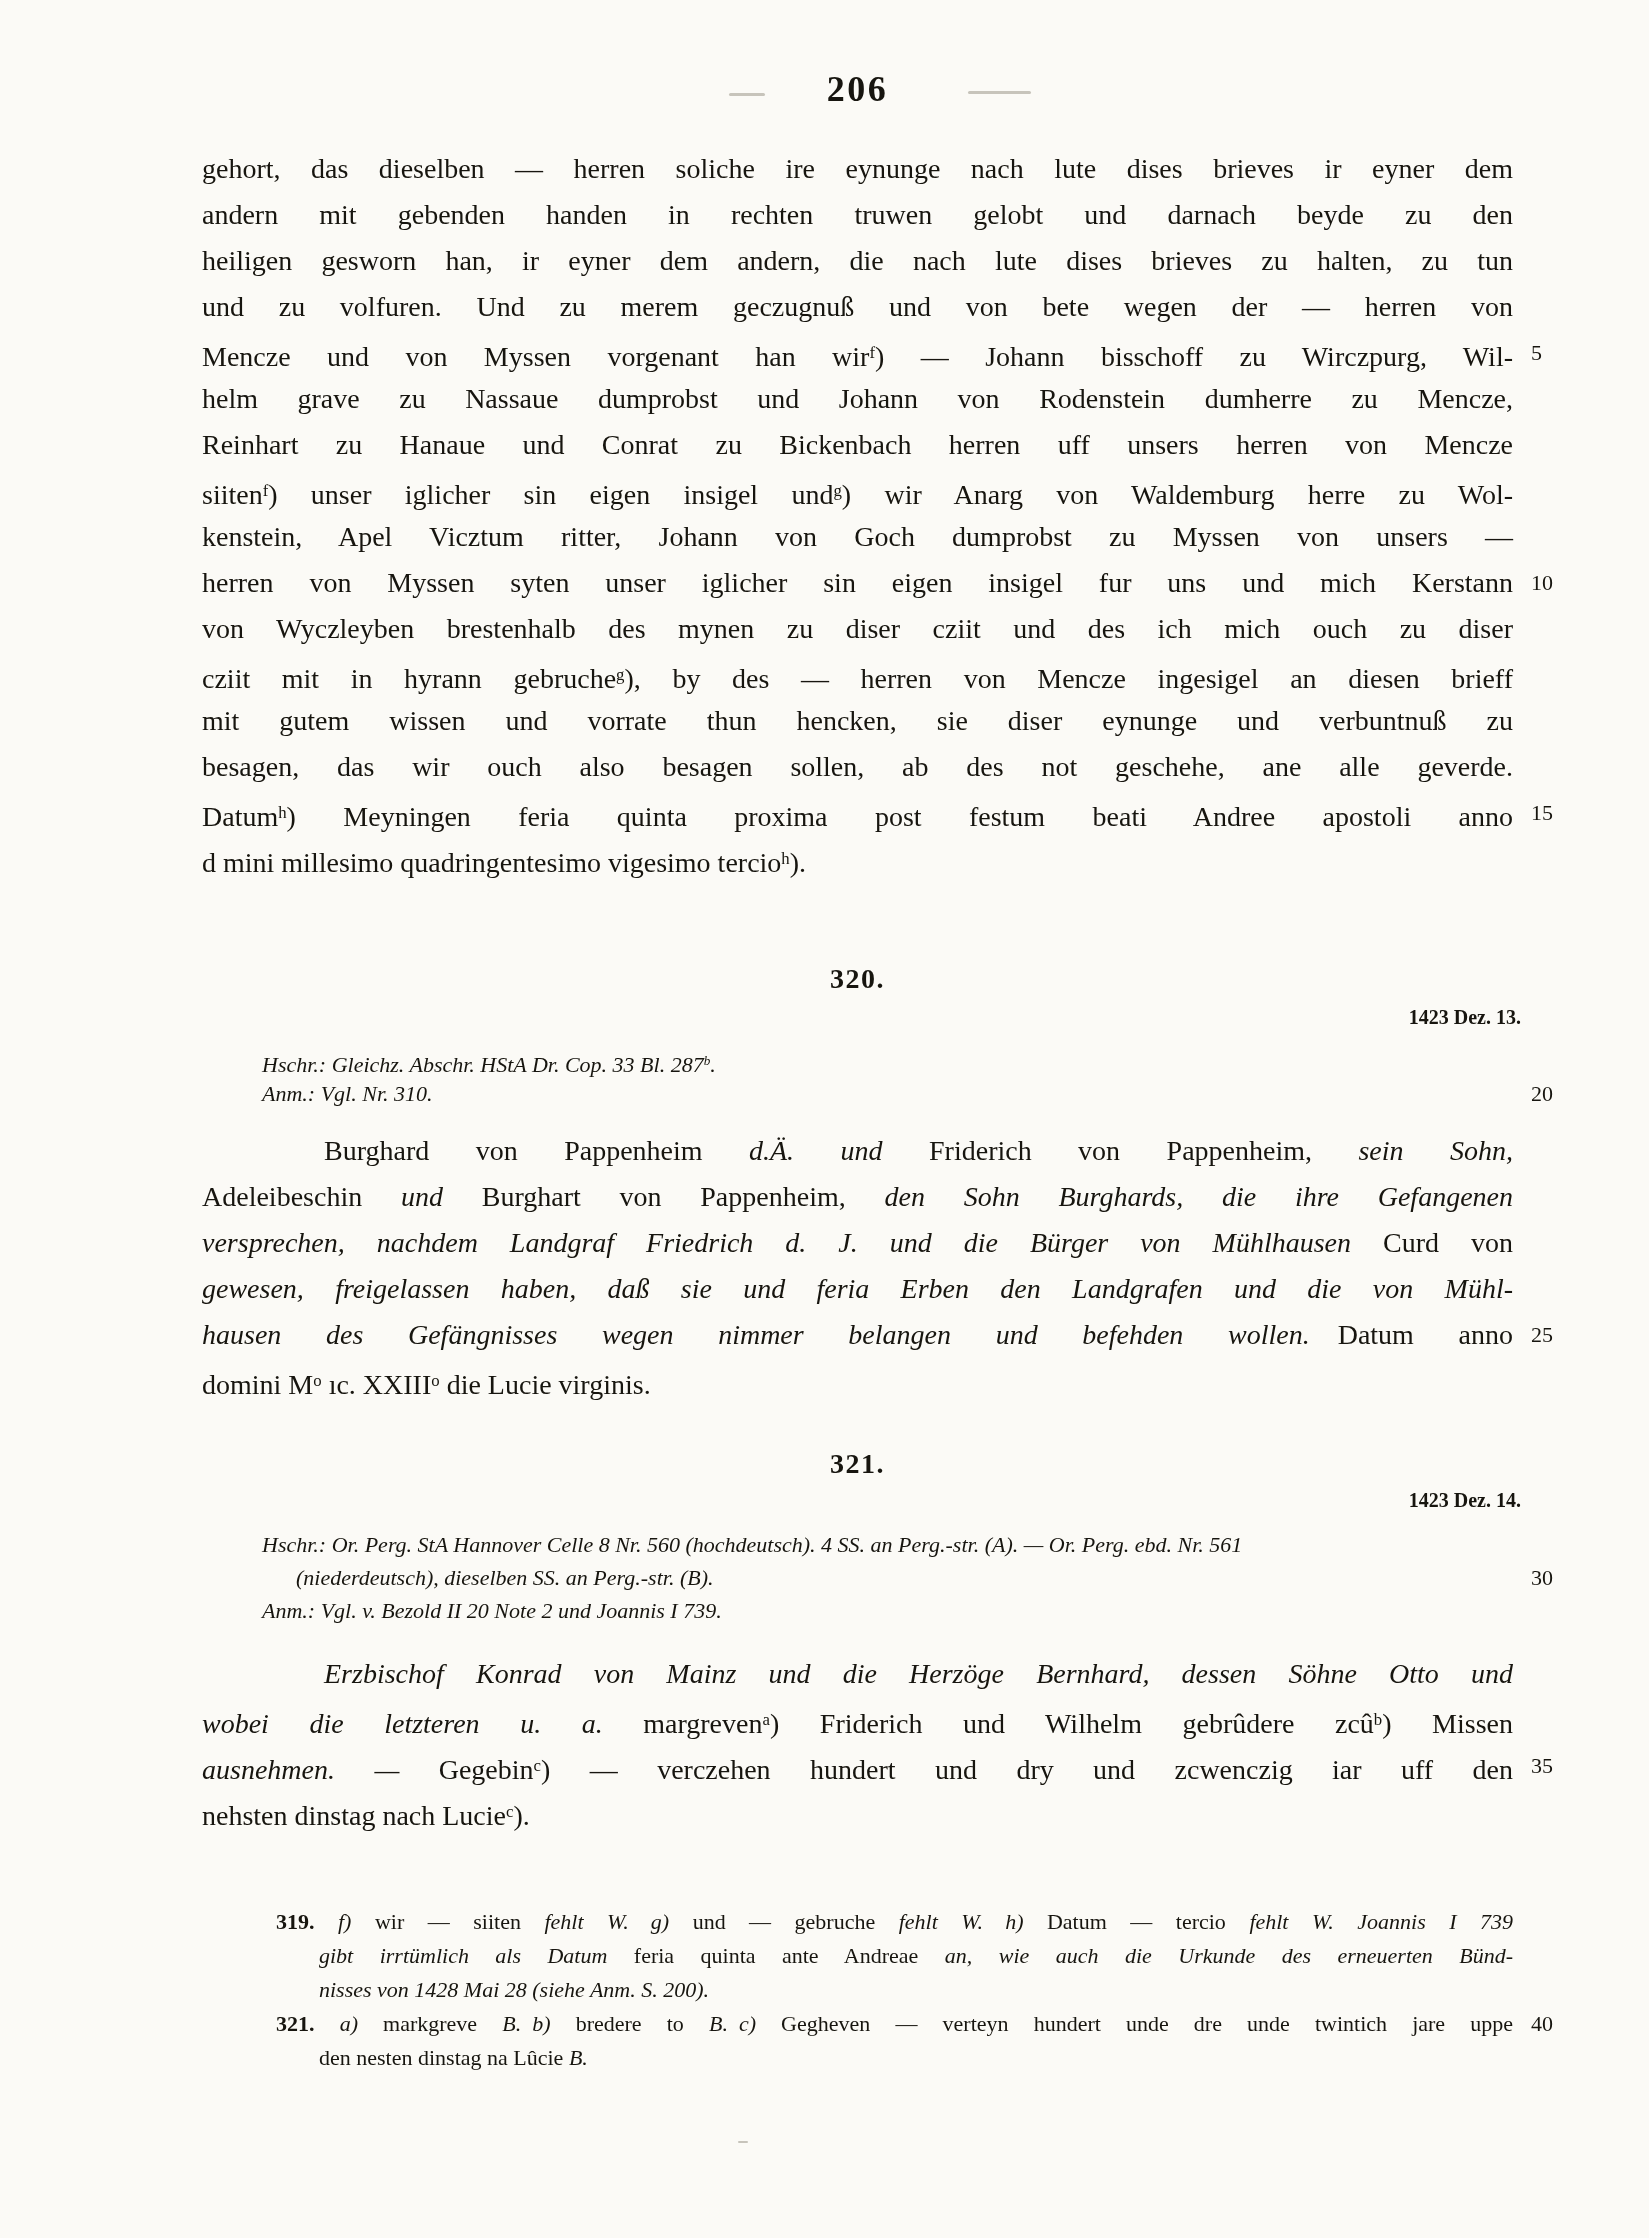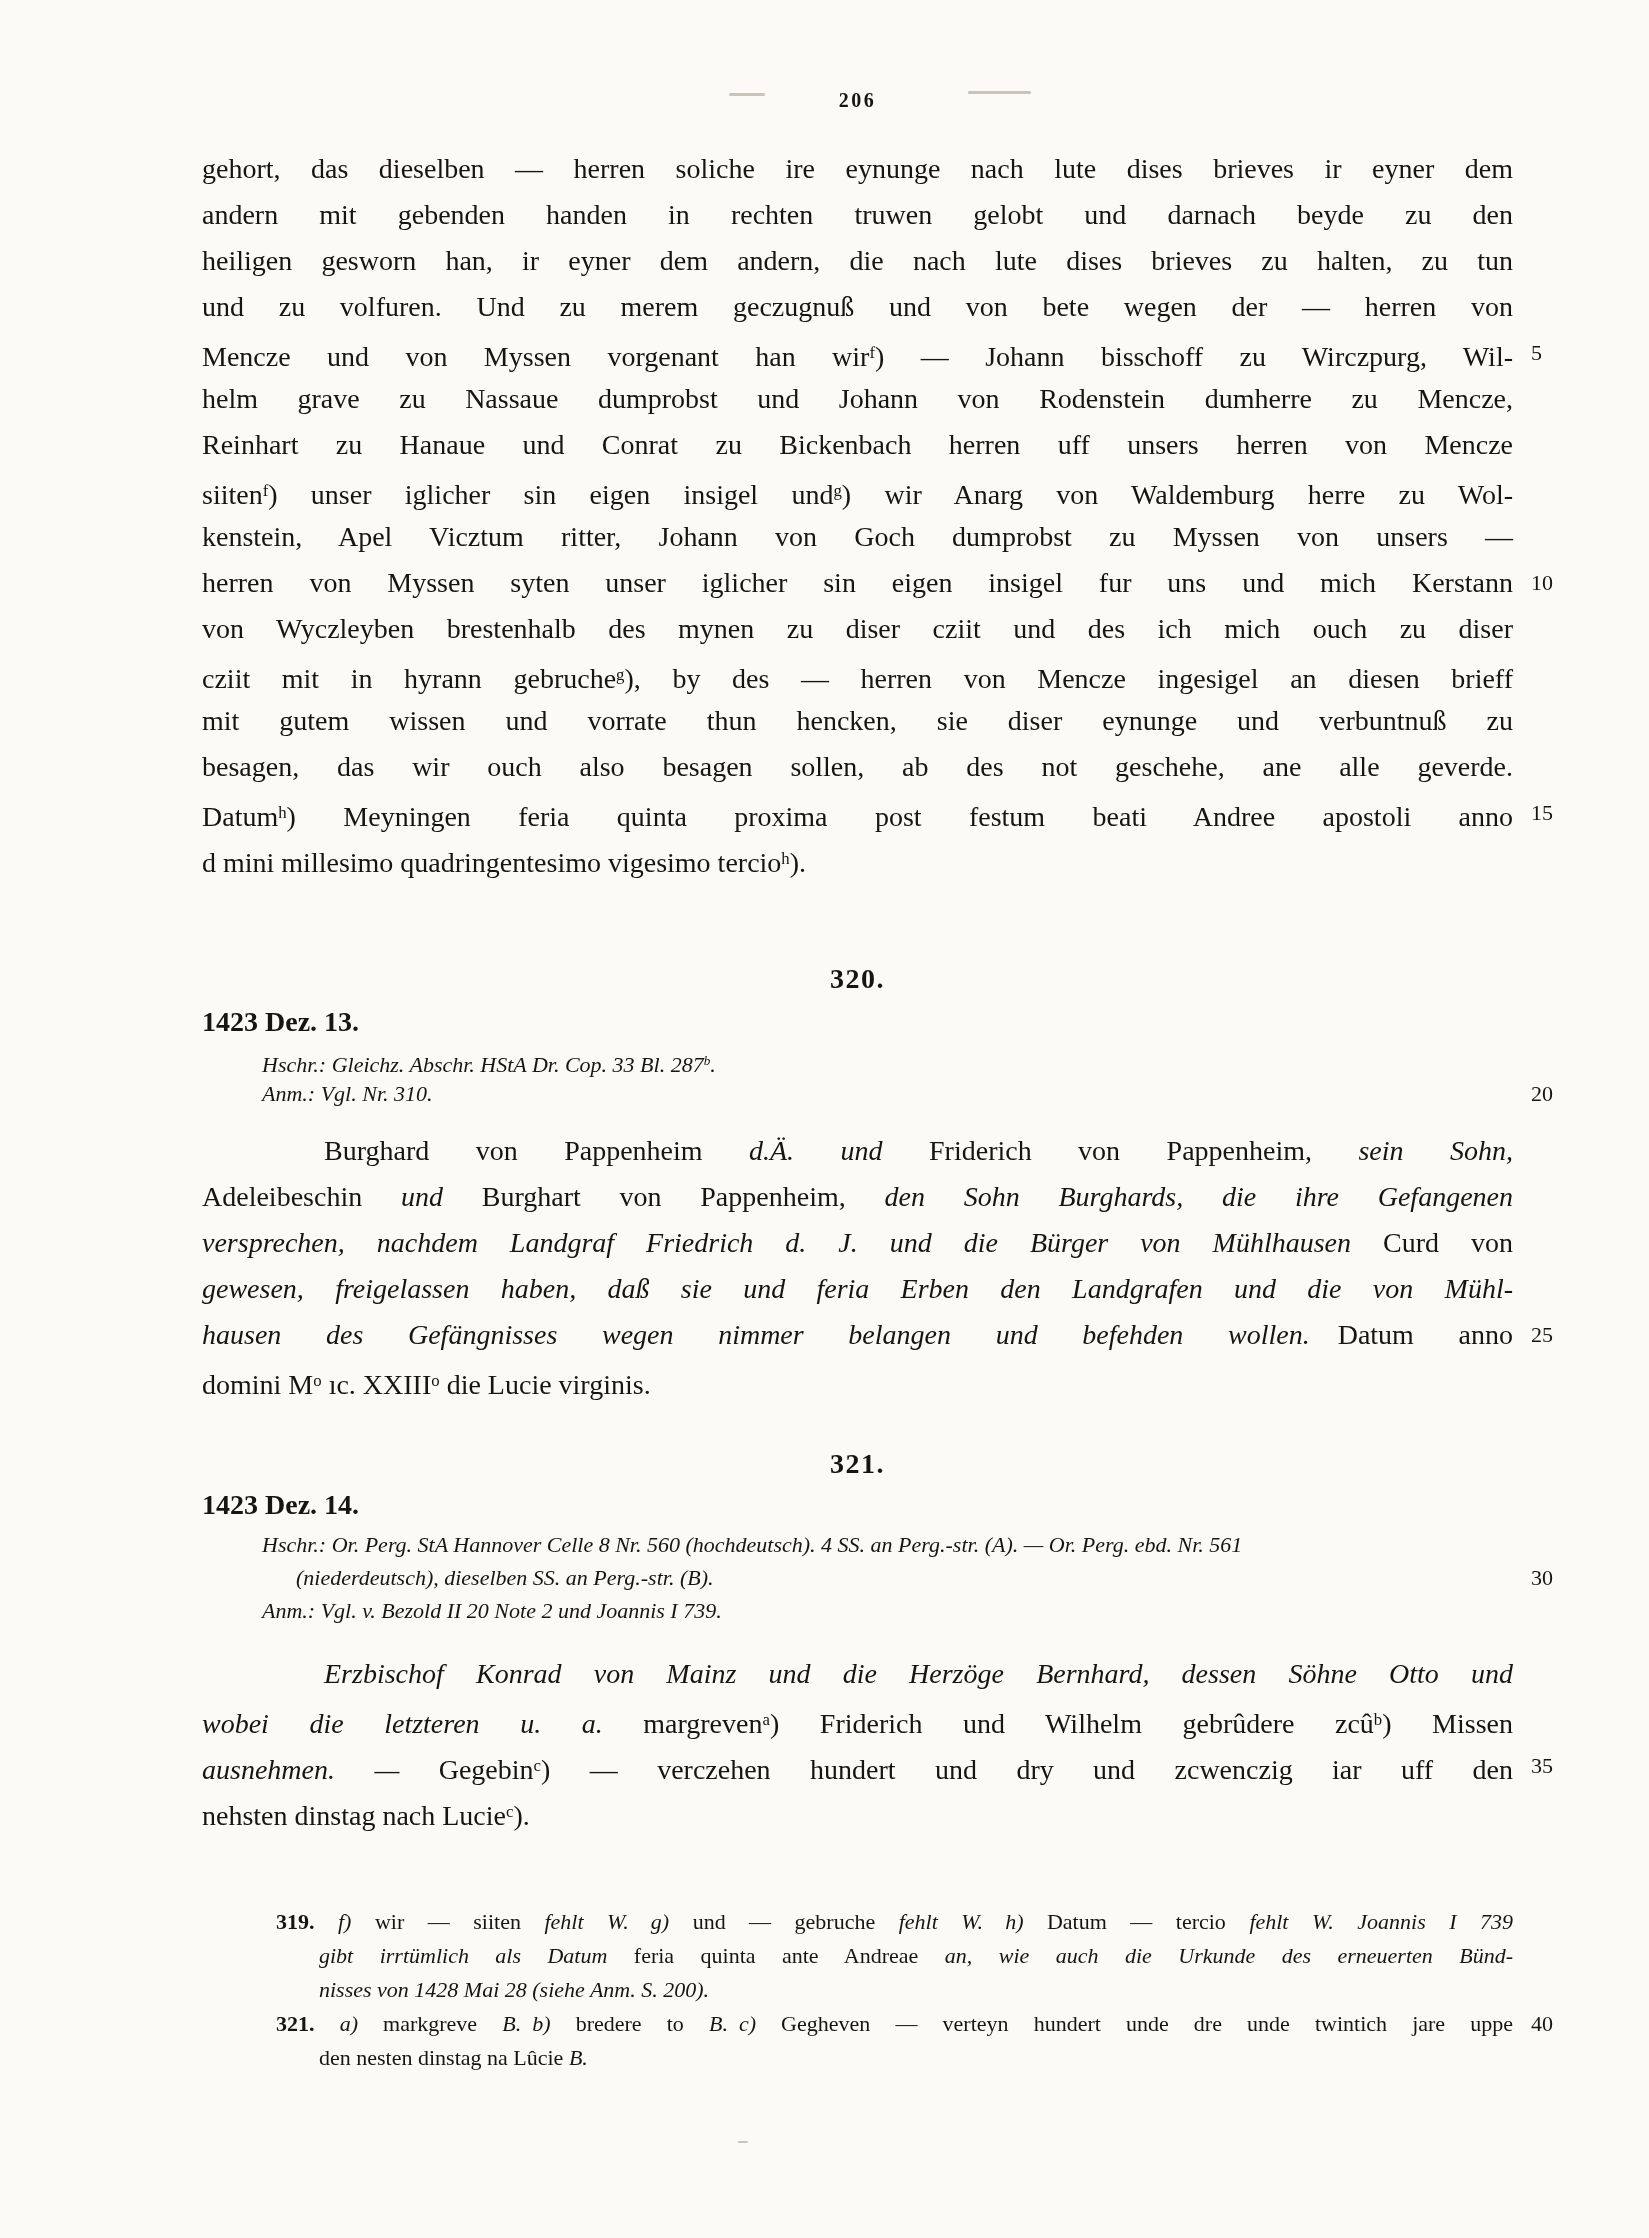--- a/index.html
+++ b/index.html
@@ -1,40 +1,40 @@
 <!DOCTYPE html>
 <html style="font-size:8px"><head>
 <meta charset="utf-8">
 <style>
   html,body{margin:0;padding:0;}
   body{width:1650px;height:2239px;position:relative;overflow:hidden;
        font-family:"Liberation Serif","DejaVu Serif",serif;}
   .page{position:absolute;inset:0;}
   .pagenum{position:absolute;top:68px;left:202px;width:1311px;text-align:center;
-           font-size:20px;font-weight:bold;letter-spacing:2.5px;margin-top:21px;}
+           font-size:36px;font-weight:bold;letter-spacing:2.5px;}
   .speck{position:absolute;height:2.5px;background:#c7c4bb;border-radius:1.5px;}
   .block{position:absolute;left:202px;width:1311px;}
   .line{position:relative;white-space:normal;}
   .para .line{height:46px;line-height:46px;font-size:28px;}
   .source .line{height:33px;line-height:33px;font-size:22px;padding-left:60px;}
   .source .line.cont{padding-left:94px;}
   .fn .line{height:34px;line-height:34px;font-size:22px;padding-left:74px;}
   .fn .line.cont{padding-left:117px;}
   .line.j{text-align:justify;text-align-last:justify;}
   .line.indent{text-indent:122px;}
   .it{font-style:italic;}
   .bd{font-weight:bold;}
   .sup{font-size:60%;vertical-align:0.5em;}
   .mnum{position:absolute;left:calc(100% + 18px);top:0;width:54px;text-align:left;
         font-size:22px;font-style:normal;font-weight:normal;line-height:inherit;
         text-indent:0;}
   .entrynum{position:absolute;left:202px;width:1311px;margin:0;text-align:center;
             font-size:28px;font-weight:bold;letter-spacing:1.5px;}
-  .date{position:absolute;left:202px;width:1319px;text-align:left;
-        font-size:28px;font-weight:bold;}
+  .date{position:absolute;left:202px;width:1319px;text-align:right;
+        font-size:20px;font-weight:bold;}
 </style>
 </head>
 <body style="background: rgb(251, 250, 246);">
 
 <div class="page" style="color: rgb(23, 21, 15);">
 
   <span class="speck" style="left:729px;top:93px;width:36px;"></span>
   <div class="pagenum">206</div>
   <span class="speck" style="left:968px;top:91px;width:63px;"></span>
 

